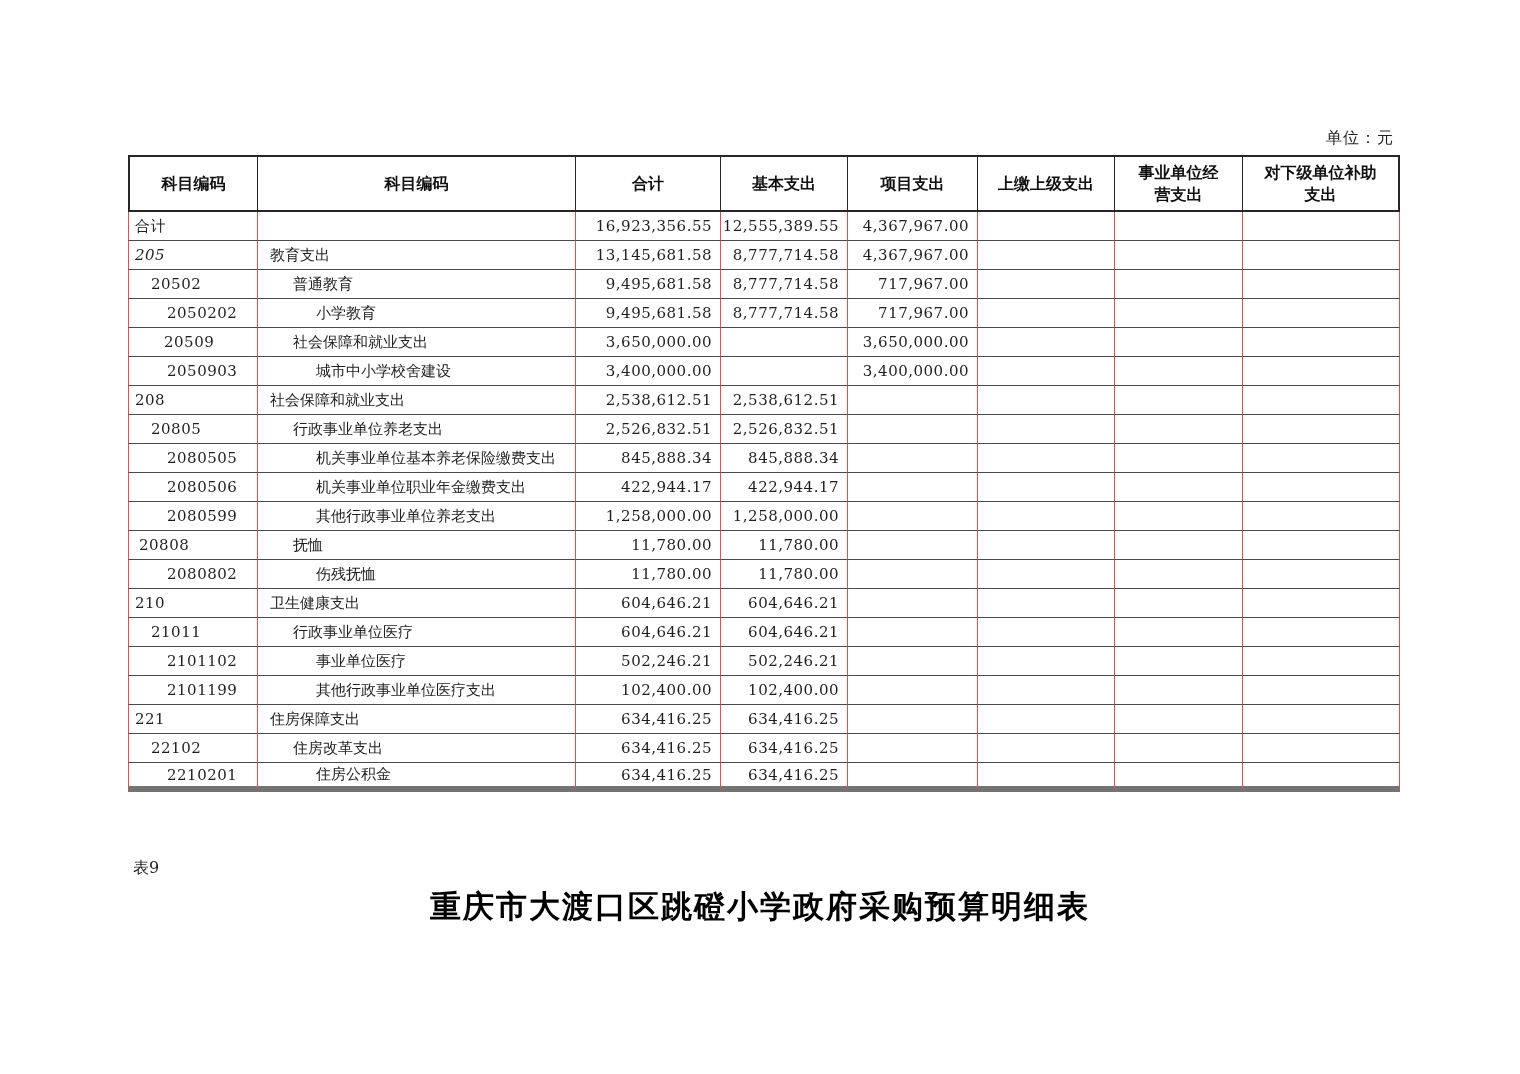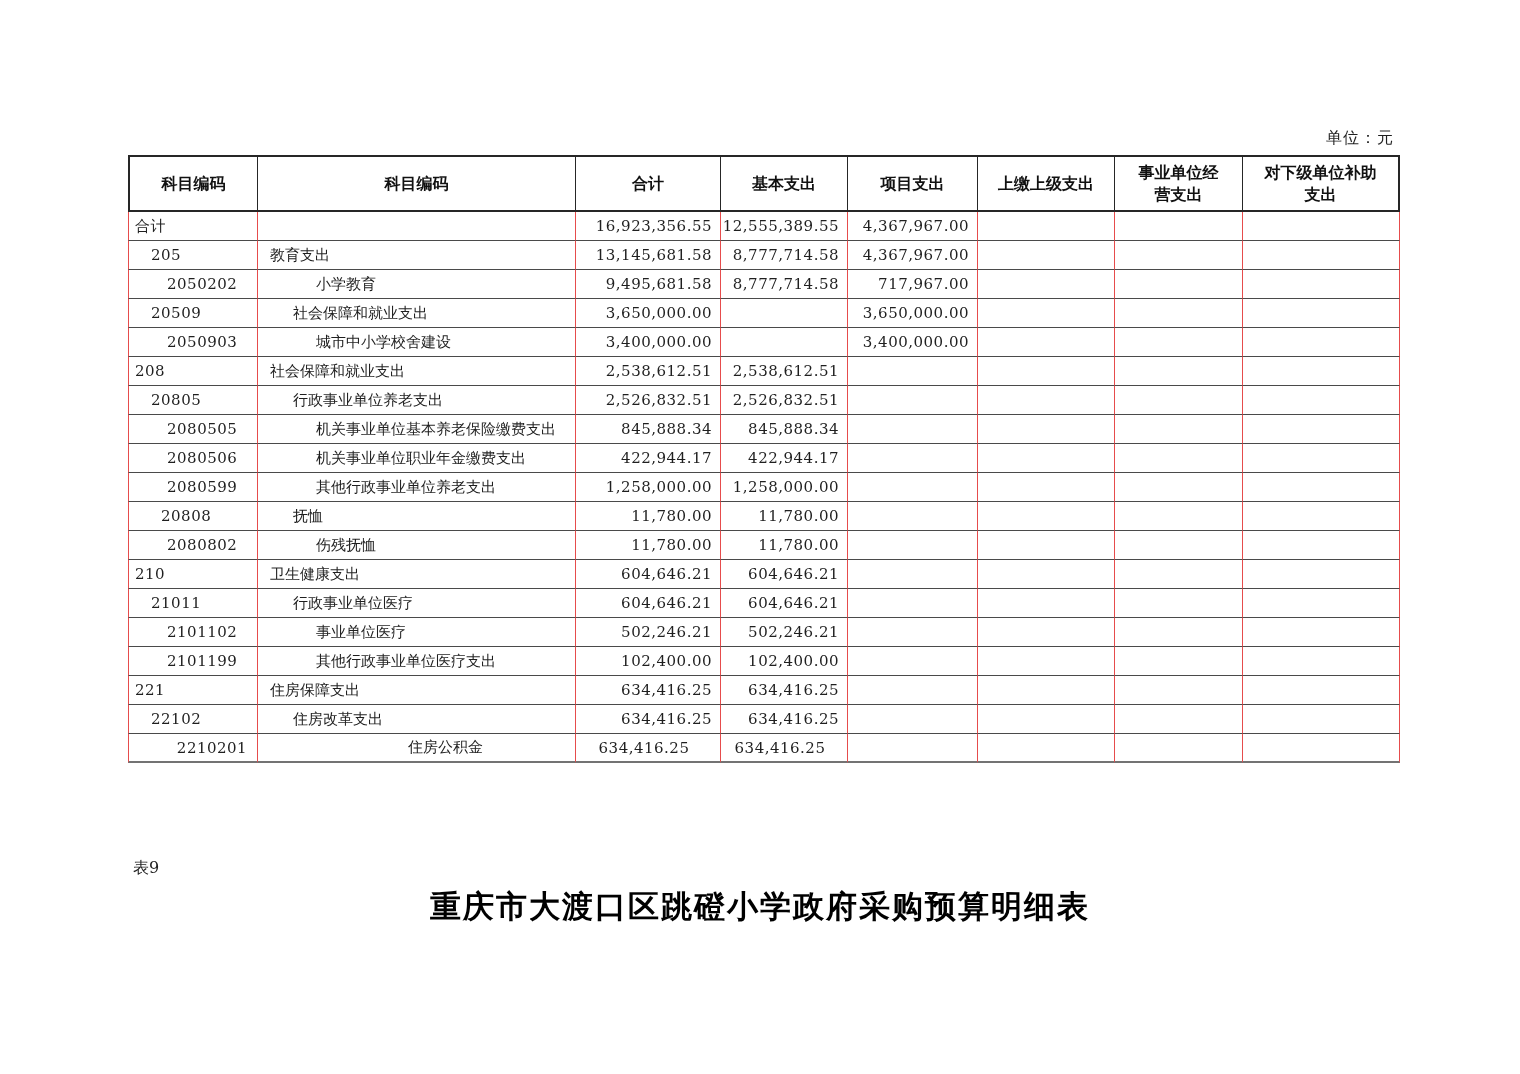--- a/index.html
+++ b/index.html
@@ -48,21 +48,21 @@
   tbody td {
     height:29px;
     font-size:15px;
     vertical-align:middle;
     border-right:1px solid #e64c4c;
     border-bottom:1px solid #4a4a4a;
     overflow:hidden;
     white-space:nowrap;
   }
   tbody td:first-child { border-left:1px solid #e64c4c; }
-  tbody tr:last-child td { border-bottom:2px solid #737373;text-align:center; }
+  tbody tr:last-child td { border-bottom:6px solid #737373; }
   td.c-code  { text-align:left; letter-spacing:0.5px; }
   td.c-name  { text-align:left; }
   td.c-num   { text-align:right; padding-right:8px; letter-spacing:0.5px; }
   .table-note {
     position:absolute;
     left:133px; top:858px;
     font-size:16px;
     font-family:"DejaVu Serif","Liberation Serif",serif;
   }
   .next-title {
@@ -114,41 +114,51 @@
           <td class="c-code" style="padding-left: 6px;">合计</td>
           <td class="c-name" style="padding-left: 12px;"></td>
           <td class="c-num">16,923,356.55</td>
           <td class="c-num">12,555,389.55</td>
           <td class="c-num">4,367,967.00</td>
           <td class="c-num"></td>
           <td class="c-num"></td>
           <td class="c-num"></td>
         </tr>
         <tr>
-          <td class="c-code" style="padding-left: 22px;">205</td>
+          <td class="c-code" style="padding-left: 6px; font-style: italic;">205</td>
           <td class="c-name" style="padding-left: 12px;">教育支出</td>
           <td class="c-num">13,145,681.58</td>
           <td class="c-num">8,777,714.58</td>
           <td class="c-num">4,367,967.00</td>
+          <td class="c-num"></td>
+          <td class="c-num"></td>
+          <td class="c-num"></td>
+        </tr>
+        <tr>
+          <td class="c-code" style="padding-left: 22px;">20502</td>
+          <td class="c-name" style="padding-left: 35px;">普通教育</td>
+          <td class="c-num">9,495,681.58</td>
+          <td class="c-num">8,777,714.58</td>
+          <td class="c-num">717,967.00</td>
           <td class="c-num"></td>
           <td class="c-num"></td>
           <td class="c-num"></td>
         </tr>
         <tr>
           <td class="c-code" style="padding-left: 38px;">2050202</td>
           <td class="c-name" style="padding-left: 58px; margin-top: 9px;">小学教育</td>
           <td class="c-num">9,495,681.58</td>
           <td class="c-num">8,777,714.58</td>
           <td class="c-num">717,967.00</td>
           <td class="c-num"></td>
           <td class="c-num"></td>
           <td class="c-num"></td>
         </tr>
         <tr>
-          <td class="c-code" style="padding-left: 22px;">20509</td>
+          <td class="c-code" style="padding-left: 35px;">20509</td>
           <td class="c-name" style="padding-left: 35px;">社会保障和就业支出</td>
           <td class="c-num">3,650,000.00</td>
           <td class="c-num"></td>
           <td class="c-num">3,650,000.00</td>
           <td class="c-num"></td>
           <td class="c-num"></td>
           <td class="c-num"></td>
         </tr>
         <tr>
           <td class="c-code" style="padding-left: 38px;">2050903</td>
@@ -204,21 +214,21 @@
           <td class="c-code" style="padding-left: 38px;">2080599</td>
           <td class="c-name" style="padding-left: 58px;">其他行政事业单位养老支出</td>
           <td class="c-num">1,258,000.00</td>
           <td class="c-num">1,258,000.00</td>
           <td class="c-num"></td>
           <td class="c-num"></td>
           <td class="c-num"></td>
           <td class="c-num"></td>
         </tr>
         <tr>
-          <td class="c-code" style="padding-left: 32px;">20808</td>
+          <td class="c-code" style="padding-left: 10px;">20808</td>
           <td class="c-name" style="padding-left: 35px;">抚恤</td>
           <td class="c-num">11,780.00</td>
           <td class="c-num">11,780.00</td>
           <td class="c-num"></td>
           <td class="c-num"></td>
           <td class="c-num"></td>
           <td class="c-num"></td>
         </tr>
         <tr>
           <td class="c-code" style="padding-left: 38px;">2080802</td>

